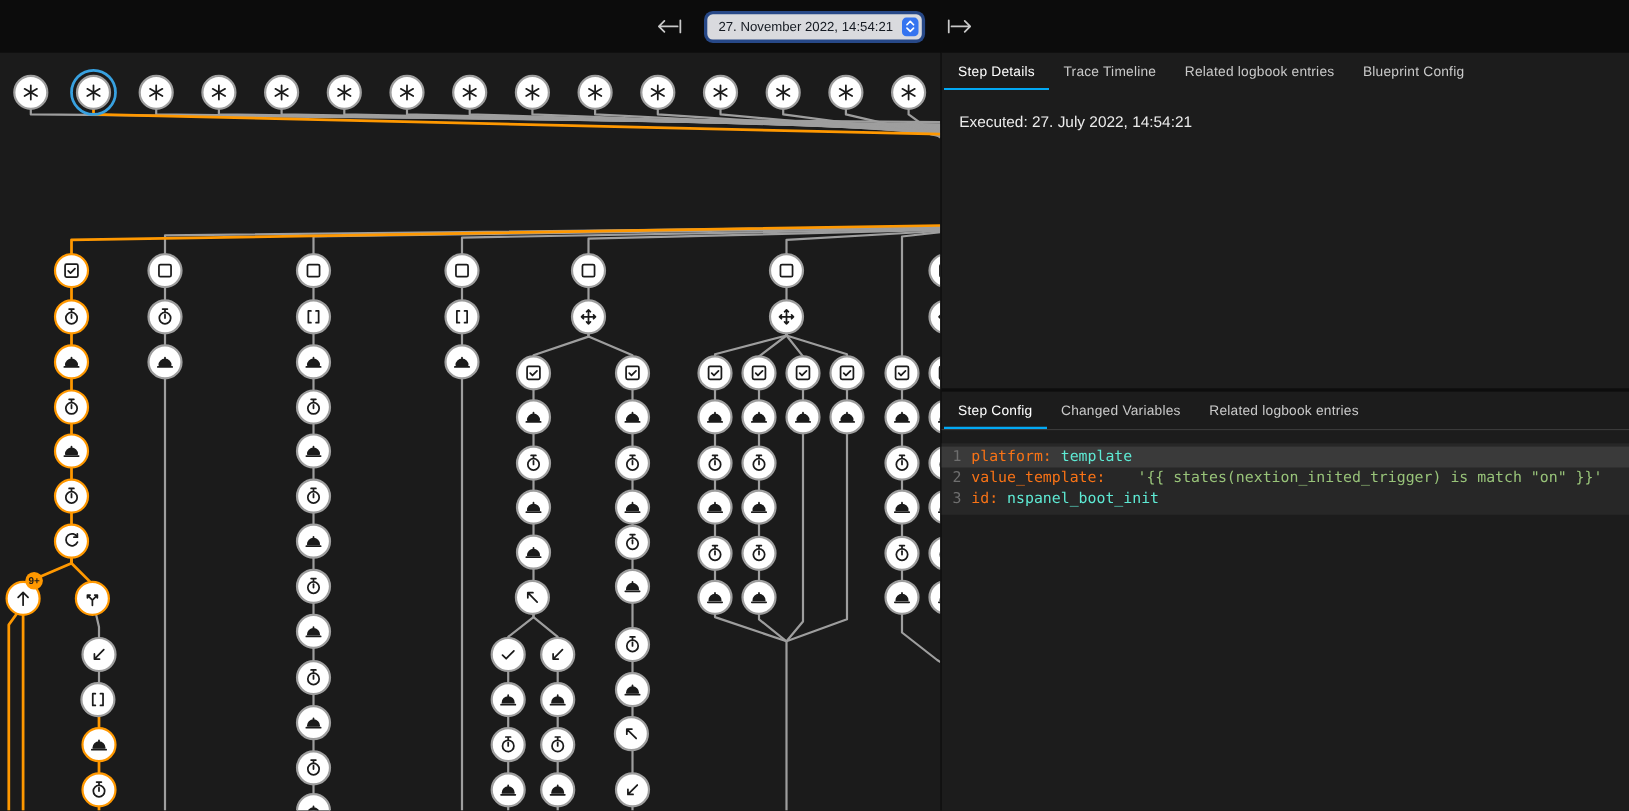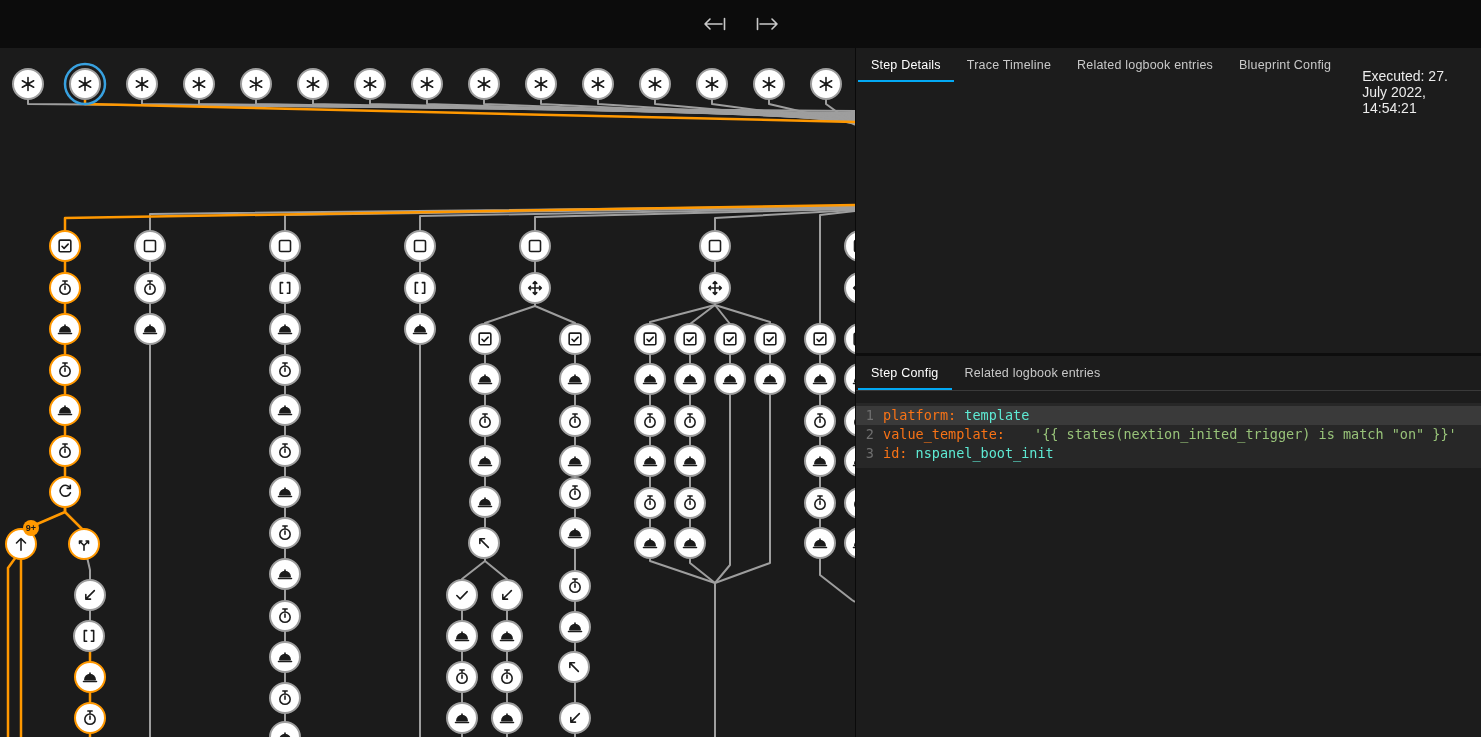--- a/index.html
+++ b/index.html
@@ -28,21 +28,21 @@
     width:15px;height:17px;background:#3574f0;border-radius:4px;
     display:flex;align-items:center;justify-content:center;flex:none;
   }
   
   .content{display:flex;height:689px;}
   .graph-pane{width:855px;height:689px;background:#1b1b1b;overflow:hidden;flex:none;}
   .side{
     width:625px;flex:none;display:flex;flex-direction:column;
     background:#1c1c1c;border-left:1px solid #0a0a0a;
   }
-  .details-panel{height:305px;display:flex;flex-direction:row;}
+  .details-panel{height:305px;display:flex;flex-direction:column;}
   .panel-gap{height:3px;background:#0d0d0d;}
   .config-panel{flex:1;display:flex;flex-direction:column;}
   
   .tabs{display:flex;align-items:stretch;height:34px;padding:0 2px;flex:none;}
   .tab{
     display:flex;align-items:center;padding:0 13px;
     font-size:12.5px;color:#c9c9c9;letter-spacing:.2px;cursor:pointer;white-space:nowrap;
   }
   .tab.active{color:#ffffff;box-shadow:inset 0 -2px 0 #03a9f4;}
   #config-tabs{border-bottom:1px solid #3a3a3a;}
@@ -67,20 +67,28 @@
 <body>
 
 <div class="app">
 
   <header class="topbar">
     <button class="nav-arrow">
       <svg width="24" height="14" viewBox="0 0 24 14">
           <path d="M2 7h17M2 7l5-5M2 7l5 5M21.5 1.5v11" stroke="#c9c9c9" stroke-width="1.6" fill="none" stroke-linecap="round"></path>
         </svg>
     </button>
+    <div class="run-select">
+      <span>27. November 2022, 14:54:21</span>
+      <span class="stepper">
+        <svg width="9" height="12" viewBox="0 0 9 12">
+            <path d="M1.5 4.5L4.5 1.5 7.5 4.5M1.5 7.5l3 3 3-3" stroke="#ffffff" stroke-width="1.5" fill="none" stroke-linecap="round" stroke-linejoin="round"></path>
+          </svg>
+      </span>
+    </div>
     <button class="nav-arrow">
       <svg width="24" height="14" viewBox="0 0 24 14">
           <path d="M22 7H5M22 7l-5-5M22 7l-5 5M2.5 1.5v11" stroke="#c9c9c9" stroke-width="1.6" fill="none" stroke-linecap="round"></path>
         </svg>
     </button>
   </header>
 
   <div class="content">
 
     <div class="graph-pane">
@@ -887,20 +895,21 @@
         <div class="panel-body">
           <span>Executed: 27. July 2022, 14:54:21</span>
         </div>
       </section>
 
       <div class="panel-gap"></div>
 
       <section class="config-panel">
         <nav class="tabs" id="config-tabs">
             <div class="tab active">Step Config</div>
+            <div class="tab">Changed Variables</div>
             <div class="tab">Related logbook entries</div>
           </nav>
         <div class="code-editor" id="code-editor">
             <div class="code-line active">
               <span class="gutter">1</span>
               <span class="code-text"><span class="tok-key">platform:</span><span class="tok-plain"> template</span></span>
             </div>
             <div class="code-line">
               <span class="gutter">2</span>
               <span class="code-text"><span class="tok-key">value_template:</span><span class="tok-plain"> </span><span class="tok-string">'{{ states(nextion_inited_trigger) is match "on" }}'</span></span>

